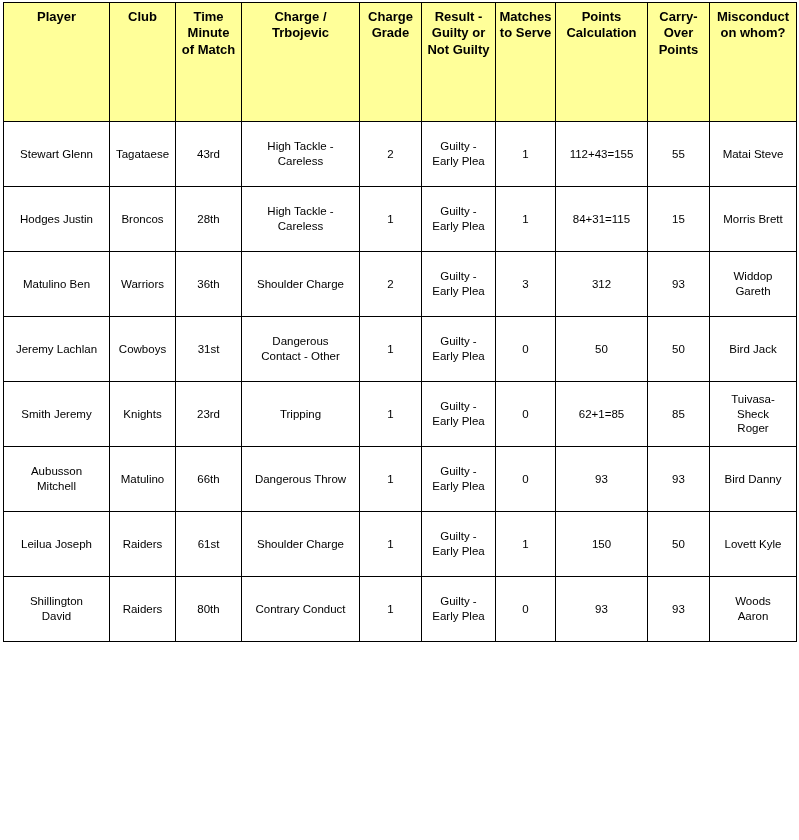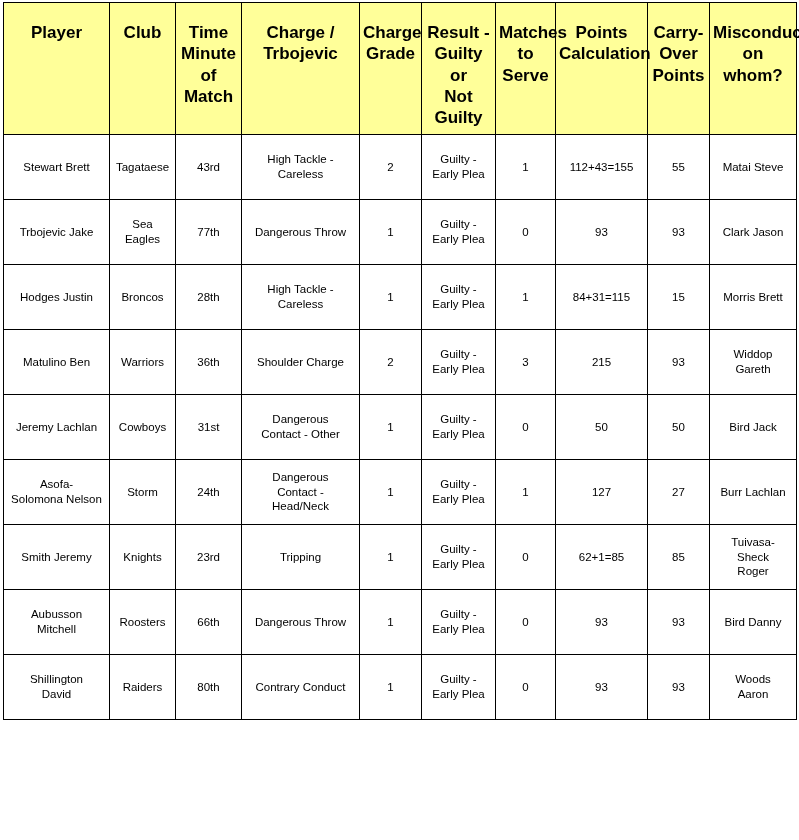--- a/index.html
+++ b/index.html
@@ -21,26 +21,26 @@
   #judiciary-table th,
   #judiciary-table td {
     border: 1px solid #000000;
     text-align: center;
     vertical-align: middle;
     color: #000000;
     padding: 4px 3px;
   }
   #judiciary-table thead th {
     background: #ffff99;
-    font-size: 17px;
+    font-size: 13px;
     font-weight: bold;
     height: 108px;
     line-height: 1.25;
     vertical-align: top;
-    padding-top: 19px;
+    padding-top: 6px;
   }
   #judiciary-table tbody td {
     background: #ffffff;
     font-size: 11.5px;
     font-weight: normal;
     line-height: 1.3;
     height: 56px;
   }
   
   .col-player   { width: 106px; }
@@ -79,42 +79,30 @@
       <th>Charge<br>Grade</th>
       <th>Result -<br>Guilty or<br>Not Guilty</th>
       <th>Matches<br>to Serve</th>
       <th>Points<br>Calculation</th>
       <th>Carry-<br>Over<br>Points</th>
       <th>Misconduct<br>on whom?</th>
     </tr>
   </thead>
   <tbody id="table-body">
       <tr>
-        <td>Stewart Brett</td>
+        <td>Stewart Glenn</td>
         <td>Tagataese</td>
         <td>43rd</td>
         <td>High Tackle -<br>Careless</td>
         <td>2</td>
         <td>Guilty -<br>Early Plea</td>
         <td>1</td>
         <td>112+43=155</td>
         <td>55</td>
         <td>Matai Steve</td>
-      </tr>
-      <tr>
-        <td>Trbojevic Jake</td>
-        <td>Sea<br>Eagles</td>
-        <td>77th</td>
-        <td>Dangerous Throw</td>
-        <td>1</td>
-        <td>Guilty -<br>Early Plea</td>
-        <td>0</td>
-        <td>93</td>
-        <td>93</td>
-        <td>Clark Jason</td>
       </tr>
       <tr>
         <td>Hodges Justin</td>
         <td>Broncos</td>
         <td>28th</td>
         <td>High Tackle -<br>Careless</td>
         <td>1</td>
         <td>Guilty -<br>Early Plea</td>
         <td>1</td>
         <td>84+31=115</td>
@@ -122,71 +110,71 @@
         <td>Morris Brett</td>
       </tr>
       <tr>
         <td>Matulino Ben</td>
         <td>Warriors</td>
         <td>36th</td>
         <td>Shoulder Charge</td>
         <td>2</td>
         <td>Guilty -<br>Early Plea</td>
         <td>3</td>
-        <td>215</td>
+        <td>312</td>
         <td>93</td>
         <td>Widdop<br>Gareth</td>
       </tr>
       <tr>
         <td>Jeremy Lachlan</td>
         <td>Cowboys</td>
         <td>31st</td>
         <td>Dangerous<br>Contact - Other</td>
         <td>1</td>
         <td>Guilty -<br>Early Plea</td>
         <td>0</td>
         <td>50</td>
         <td>50</td>
         <td>Bird Jack</td>
       </tr>
       <tr>
-        <td>Asofa-<br>Solomona Nelson</td>
-        <td>Storm</td>
-        <td>24th</td>
-        <td>Dangerous<br>Contact -<br>Head/Neck</td>
-        <td>1</td>
-        <td>Guilty -<br>Early Plea</td>
-        <td>1</td>
-        <td>127</td>
-        <td>27</td>
-        <td>Burr Lachlan</td>
-      </tr>
-      <tr>
         <td>Smith Jeremy</td>
         <td>Knights</td>
         <td>23rd</td>
         <td>Tripping</td>
         <td>1</td>
         <td>Guilty -<br>Early Plea</td>
         <td>0</td>
         <td>62+1=85</td>
         <td>85</td>
         <td>Tuivasa-<br>Sheck<br>Roger</td>
       </tr>
       <tr>
         <td>Aubusson<br>Mitchell</td>
-        <td>Roosters</td>
+        <td>Matulino</td>
         <td>66th</td>
         <td>Dangerous Throw</td>
         <td>1</td>
         <td>Guilty -<br>Early Plea</td>
         <td>0</td>
         <td>93</td>
         <td>93</td>
         <td>Bird Danny</td>
+      </tr>
+      <tr>
+        <td>Leilua Joseph</td>
+        <td>Raiders</td>
+        <td>61st</td>
+        <td>Shoulder Charge</td>
+        <td>1</td>
+        <td>Guilty -<br>Early Plea</td>
+        <td>1</td>
+        <td>150</td>
+        <td>50</td>
+        <td>Lovett Kyle</td>
       </tr>
       <tr>
         <td>Shillington<br>David</td>
         <td>Raiders</td>
         <td>80th</td>
         <td>Contrary Conduct</td>
         <td>1</td>
         <td>Guilty -<br>Early Plea</td>
         <td>0</td>
         <td>93</td>

